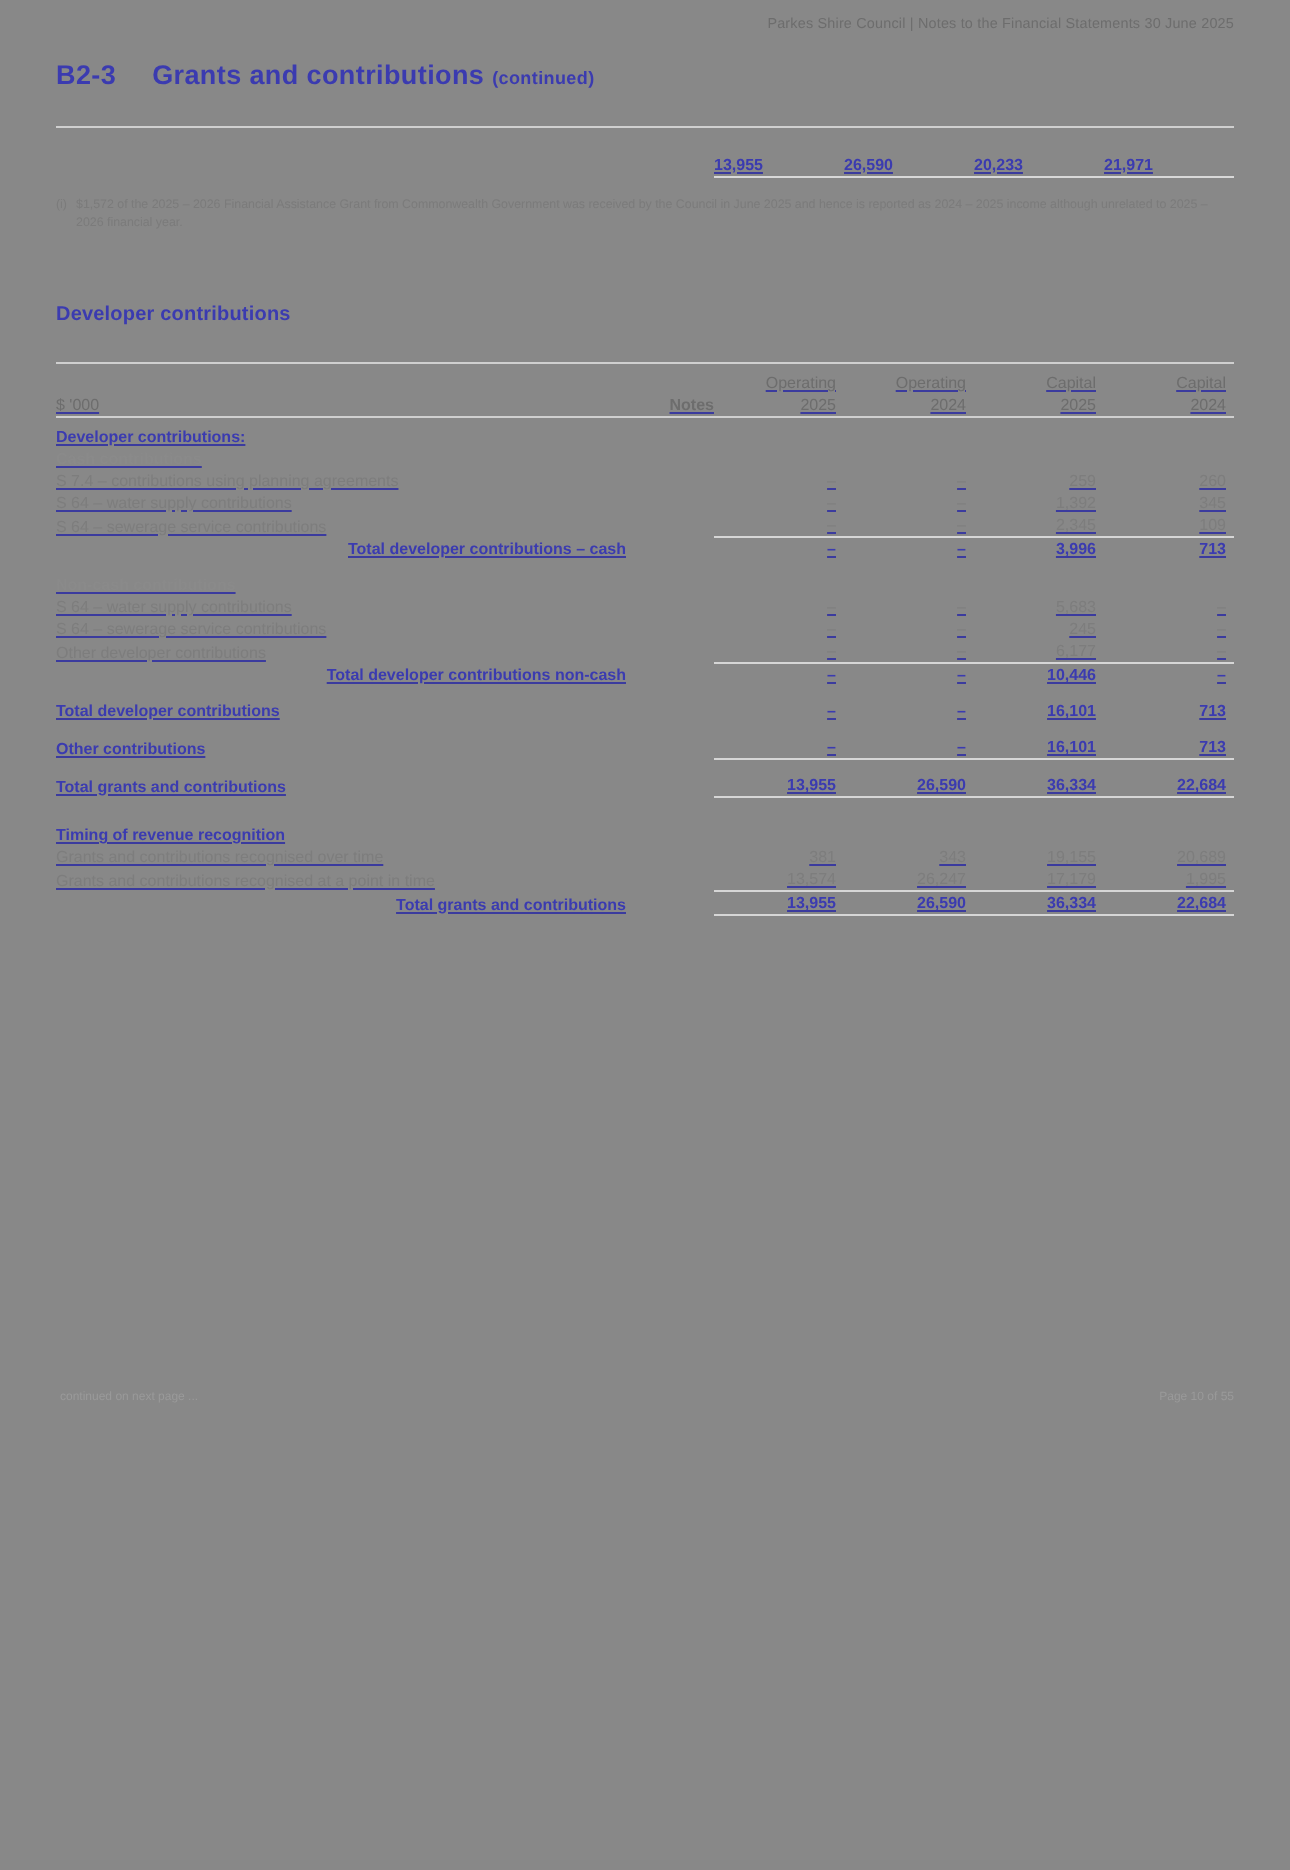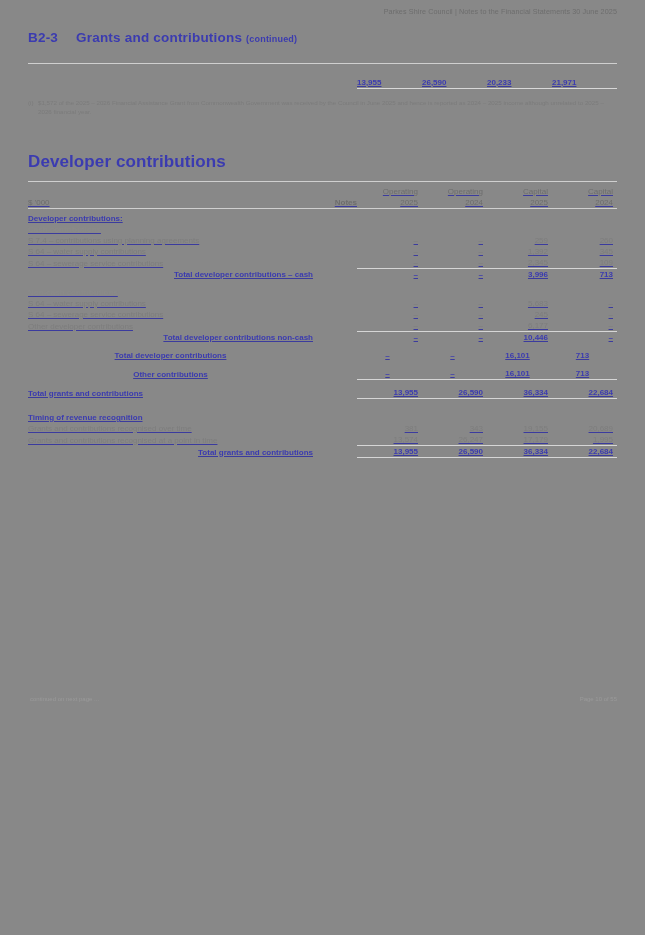--- a/index.html
+++ b/index.html
@@ -86,21 +86,21 @@
     color: #7b7b7b;
     line-height: 9px;
   }
   .footnote .fn-mark { display: inline-block; width: 10px; }
   .footnote .fn-body { display: inline-block; width: 578px; vertical-align: top; }
 
   .sub-head {
     position: absolute;
     top: 152px;
     left: 28px;
-    font-size: 17px;
+    font-size: 10px;
     font-weight: bold;
     color: #3b3bb0;
     letter-spacing: 0.1px;
   }
 
   #main-table { top: 181px; }
   #main-table .hdr-rule td { border-top: 1px solid #cfcfcf; height: 4px; }
   .hdr-txt {
     color: #6d6d6d;
     font-size: 8px;
@@ -118,21 +118,20 @@
   .r-total td {
     color: #3b3bb0;
     font-weight: bold;
     font-size: 9.3px;
     text-align: right;
   }
   .r-total-lg td {
     color: #3b3bb0;
     font-weight: bold;
     font-size: 11.5px;
-    text-align: center;
   }
   .r-total-xl td {
     color: #3b3bb0;
     font-weight: bold;
     font-size: 12.5px;
   }
   .line-above .num-cell { border-top: 1px solid #d6d6d6; }
   .line-below .num-cell { border-bottom: 1px solid #d6d6d6; }
   .spacer td { height: 7px; font-size: 1px; line-height: 1px; }
   .spacer-lg td { height: 13px; font-size: 1px; line-height: 1px; }

